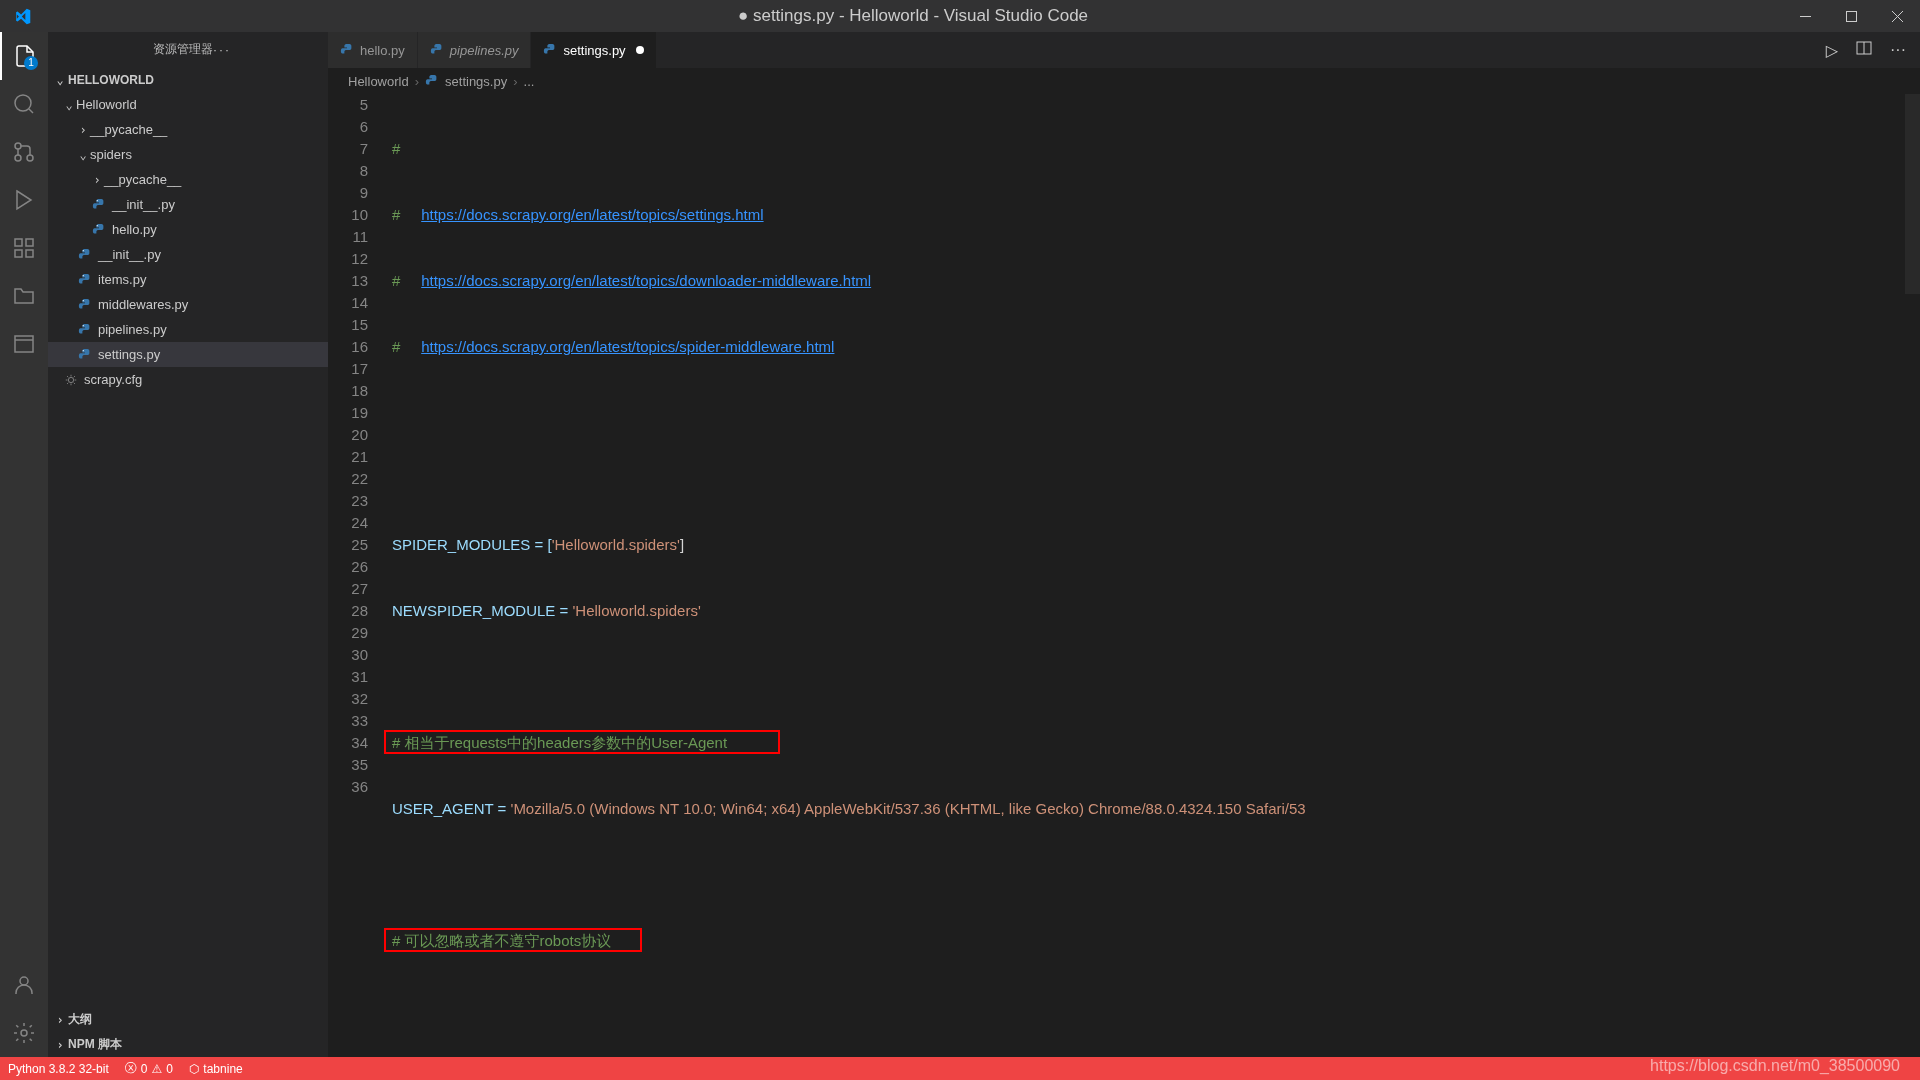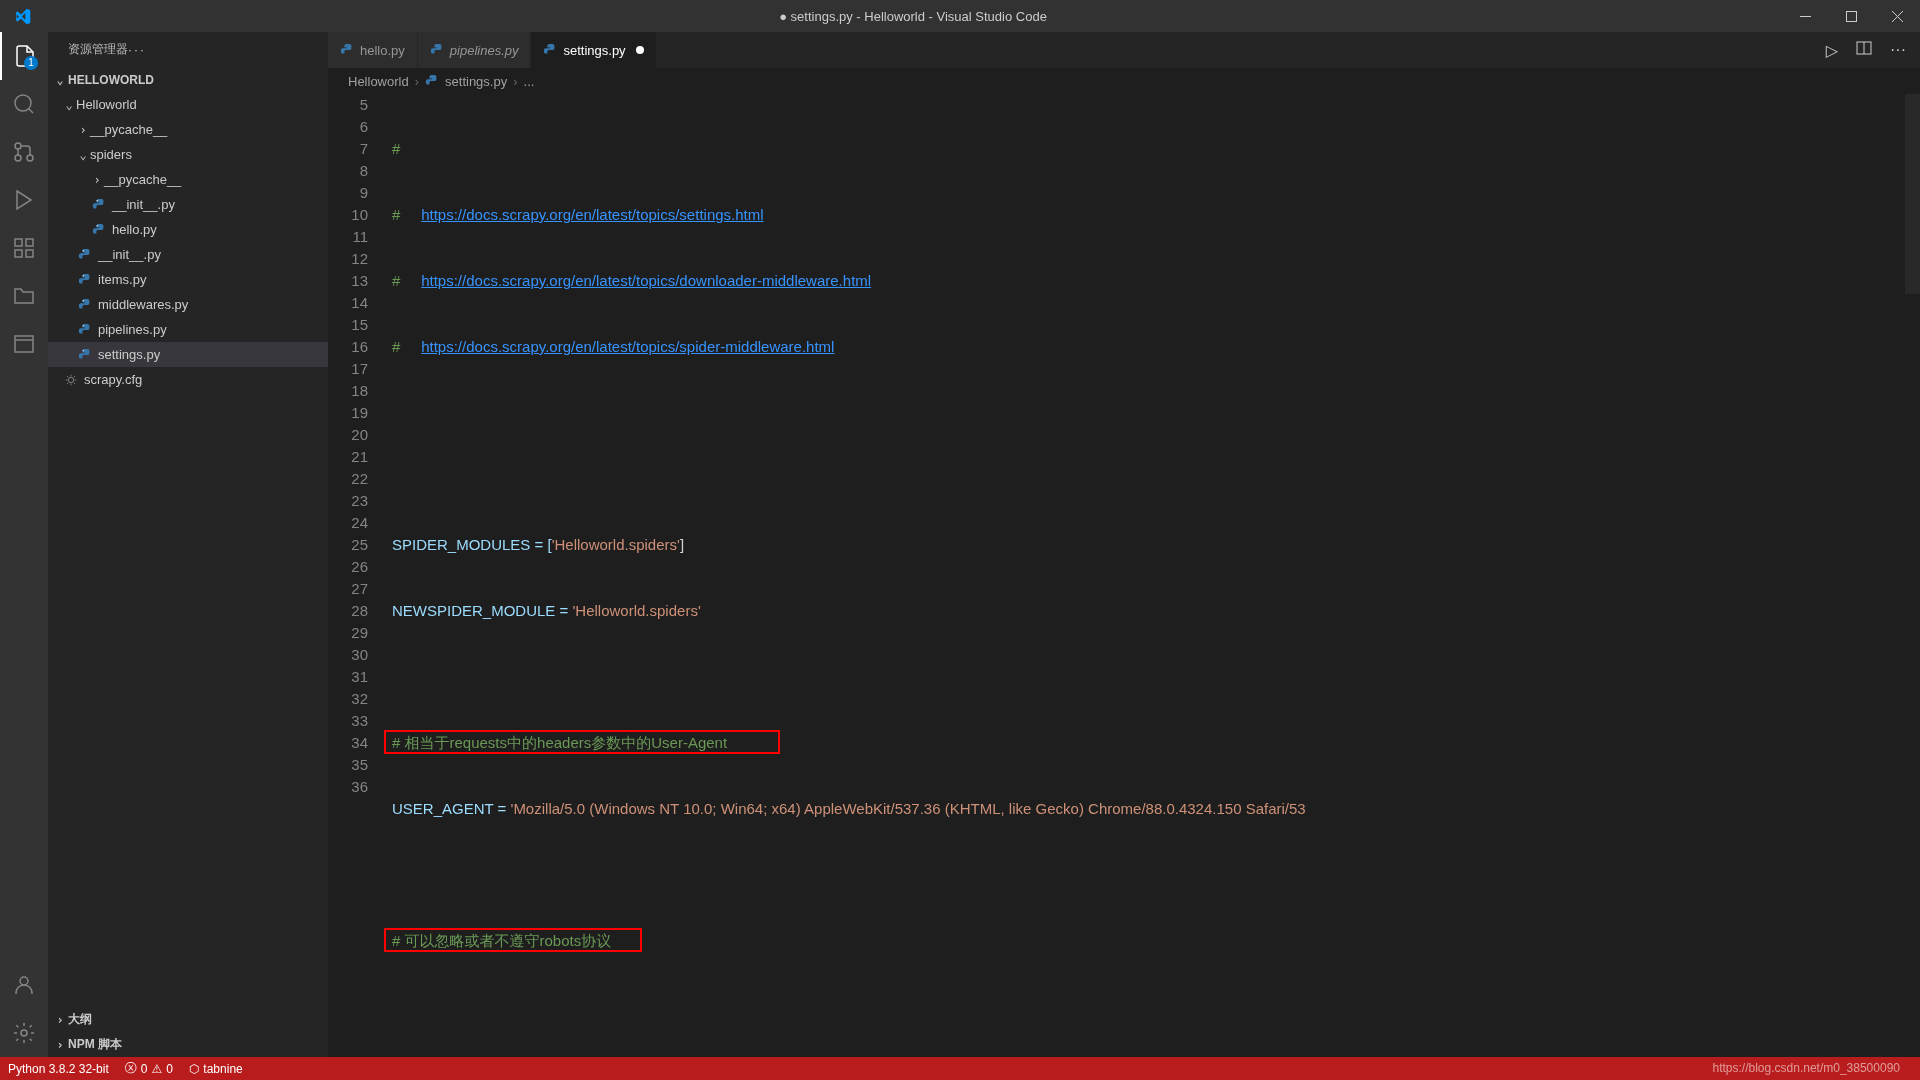--- a/index.html
+++ b/index.html
@@ -2,32 +2,32 @@
 <html><head>
 <meta charset="utf-8">
 <style>
 * { margin:0; padding:0; box-sizing:border-box; font-family:"Segoe UI",Arial,sans-serif; }
 body { width:1920px; height:1080px; background:#1e1e1e; color:#ccc; overflow:hidden; display:flex; flex-direction:column; }
 .titlebar { height:32px; background:#323233; display:flex; align-items:center; font-size:13px; color:#ccc; }
 .tb-logo { width:44px; display:flex; align-items:center; justify-content:center; }
 .tb-logo svg { width:17px; height:17px; }
 .tb-menu { display:flex; }
 .tb-menu-item { padding:0 8px; cursor:pointer; }
-.tb-title { flex:1; text-align:center; font-size:13px; color:#ccc; }
+.tb-title { flex:1; text-align:center; font-size:17px; color:#ccc; }
 .tb-controls { display:flex; }
 .tb-ctrl { width:46px; height:32px; display:flex; align-items:center; justify-content:center; cursor:pointer; }
 .main { flex:1; display:flex; overflow:hidden; }
 .activitybar { width:48px; background:#333; display:flex; flex-direction:column; justify-content:space-between; }
 .ab-top, .ab-bottom { display:flex; flex-direction:column; }
 .ab-item { width:48px; height:48px; display:flex; align-items:center; justify-content:center; color:#858585; cursor:pointer; position:relative; }
 .ab-item.active { color:#fff; border-left:2px solid #fff; }
 .ab-item svg { width:24px; height:24px; }
 .ab-badge { position:absolute; bottom:10px; right:10px; background:#007acc; color:#fff; border-radius:10px; font-size:10px; padding:0 4px; min-width:14px; text-align:center; line-height:14px; }
 .sidebar { width:280px; background:#252526; display:flex; flex-direction:column; font-size:13px; }
-.sb-header { height:35px; display:flex; align-items:center; justify-content:flex-start; padding:0 12px 0 20px; color:#bbb; font-size:12px; }
+.sb-header { height:35px; display:flex; align-items:center; justify-content:center; padding:0 12px 0 20px; color:#bbb; font-size:12px; }
 .sb-header-actions { color:#ccc; letter-spacing:2px; cursor:pointer; }
 .sb-section { display:flex; align-items:center; height:25px; padding-left:4px; font-weight:bold; font-size:12px; color:#ccc; cursor:pointer; }
 .sb-section .chev { width:16px; display:inline-block; text-align:center; font-family:monospace; }
 .sb-tree { flex:1; }
 .tree-row { height:25px; display:flex; align-items:center; cursor:pointer; white-space:nowrap; }
 .tree-row.selected { background:#37373d; }
 .tree-chev { width:14px; font-family:monospace; font-size:12px; color:#ccc; display:inline-block; text-align:center; }
 .tree-icon { width:18px; display:inline-flex; align-items:center; justify-content:center; margin-right:4px; }
 .tree-label { color:#ccc; }
 .icon-py { width:14px; height:14px; }
@@ -46,25 +46,25 @@
 .code { flex:1; font-family:Consolas,monospace; font-size:15px; line-height:22px; white-space:pre; color:#d4d4d4; position:relative; }
 .code-line { height:22px; padding-left:4px; position:relative; }
 .tok-comment { color:#6a9955; }
 .tok-string { color:#ce9178; }
 .tok-var { color:#9cdcfe; }
 .tok-url { color:#3794ff; text-decoration:underline; }
 .redbox { position:absolute; border:2px solid #ff0000; pointer-events:none; }
 .minimap { width:15px; background:#1e1e1e; }
 .mm-thumb { width:100%; height:200px; background:rgba(255,255,255,.05); }
 .sb-bottom-sections { }
-.statusbar { height:23px; background:#b91c1c; color:#fff; display:flex; align-items:center; font-size:12px; }
+.statusbar { height:23px; background:#ef4444; color:#fff; display:flex; align-items:center; font-size:12px; }
 .status-left, .status-right { display:flex; align-items:center; height:100%; }
 .status-right { margin-left:auto; }
 .status-item { padding:0 8px; display:flex; align-items:center; gap:4px; height:100%; cursor:pointer; }
-.watermark { position:absolute; right:20px; bottom:5px; color:rgba(255,255,255,.55); font-size:12px; pointer-events:none; }
+.watermark { position:absolute; right:20px; bottom:5px; color:rgba(255,255,255,.55); font-size:16px; pointer-events:none; }
 </style>
 </head>
 <body>
 
 <div class="titlebar">
   <div class="tb-logo">
     <svg viewBox="0 0 24 24">
         <path fill="#0098ff" d="M23 3l-5-2-8 8-5-4-2 1v12l2 1 5-4 8 8 5-2V3zM4 15V9l3 3-3 3zm12 2l-5-5 5-5v10z"></path>
       </svg>
   </div>

